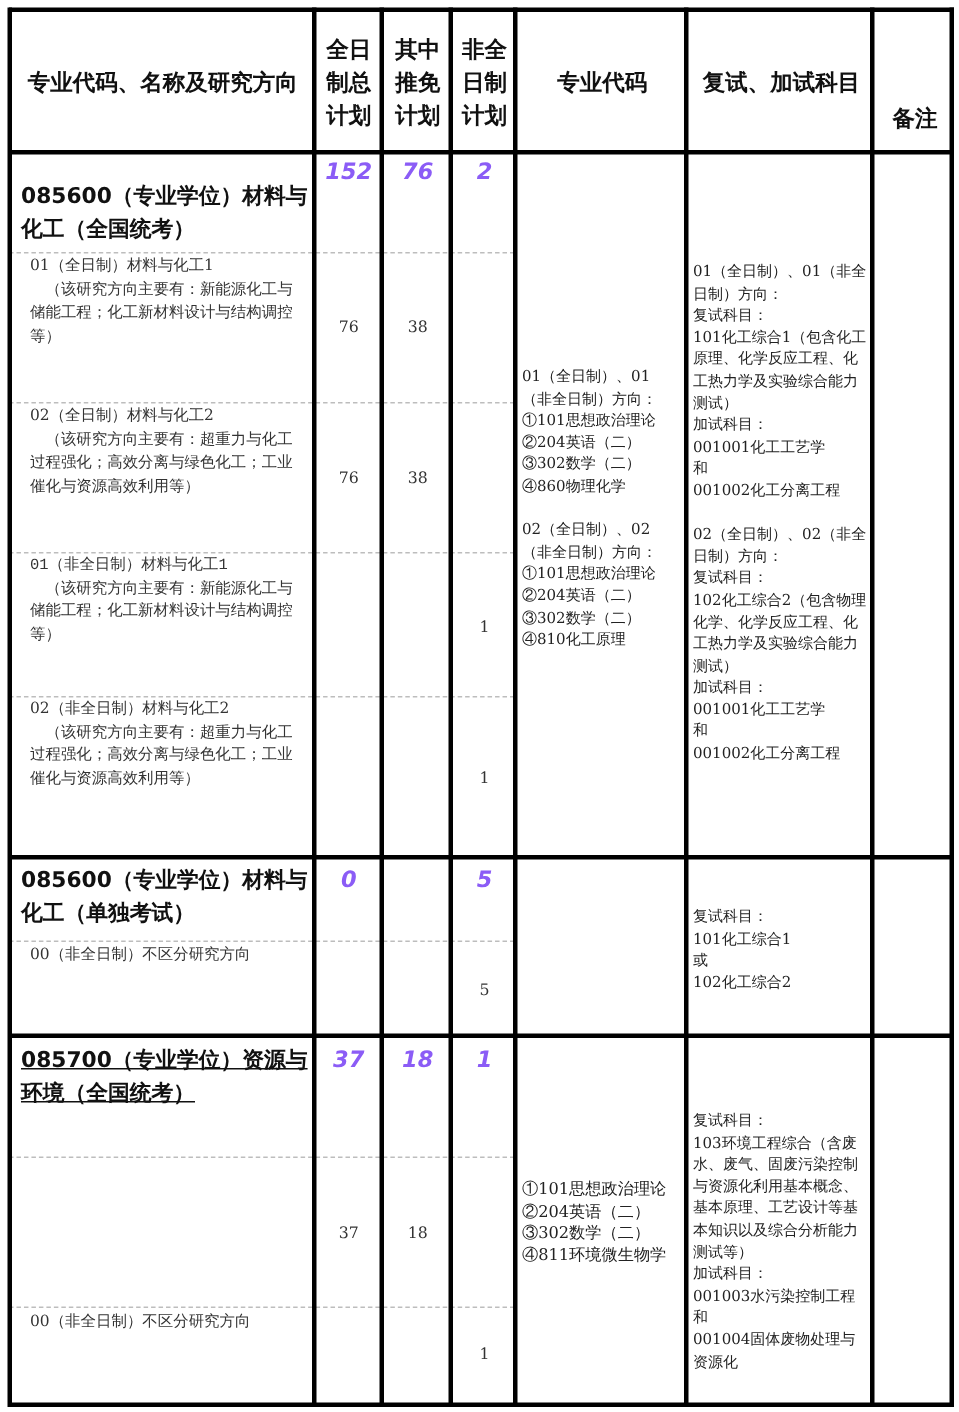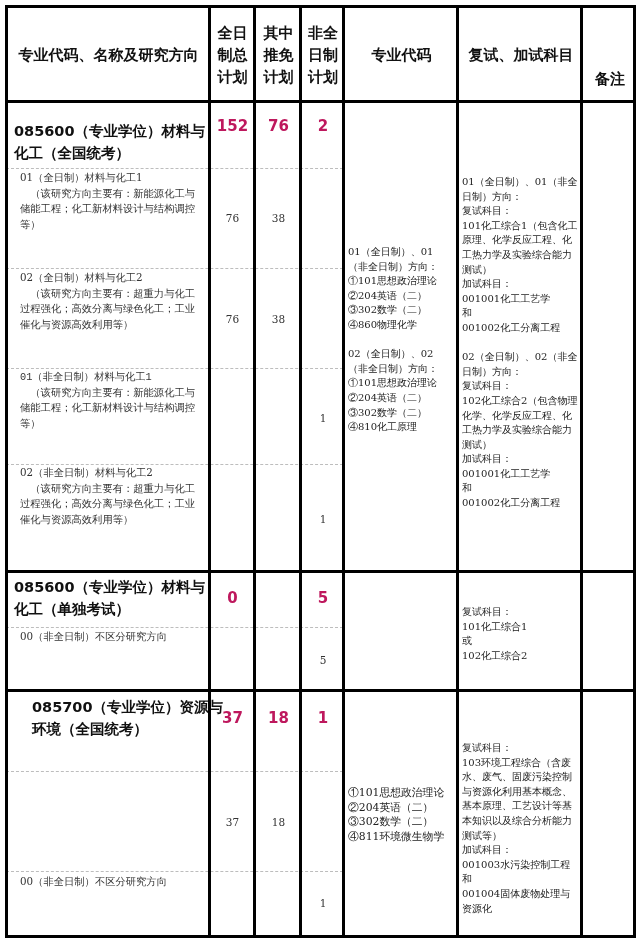--- a/index.html
+++ b/index.html
@@ -3,21 +3,21 @@
 <meta charset="utf-8">
 <style>
   html, body { margin:0; padding:0; background:#ffffff; }
   body { width:639px; height:941px; position:relative; overflow:hidden; font-family:"DejaVu Sans", sans-serif; color:#111; }
   .abs { position:absolute; box-sizing:border-box; }
   .vline { position:absolute; background:#000; width:3px; }
   .hline { position:absolute; background:#000; height:3px; }
   .dash { position:absolute; height:0; border-top:1px dashed #bdbdbd; }
   .hdr { display:flex; align-items:center; justify-content:center; text-align:center; font-weight:bold; font-size:15px; line-height:22px; color:#111; }
   .gtitle { font-weight:bold; font-size:14.5px; line-height:22px; color:#111; padding:3px 0 0 8px; }
-  .gnum { font-weight:bold; font-size:15px; text-align:center; padding-top:16px; color:#be185d; }
+  .gnum { font-weight:bold; font-size:15px; text-align:center; padding-top:4px; color:#8b5cf6;font-style:italic; }
   .sub { font-family:"DejaVu Serif", serif; font-size:10.3px; line-height:15.5px; color:#333; padding:2px 4px 0 14px; }
   .subnum { font-family:"DejaVu Serif", serif; font-size:10.5px; color:#333; text-align:center; }
   .exam { font-family:"DejaVu Serif", serif; font-size:10px; line-height:14.6px; color:#222; padding:0 2px 0 3px; white-space:pre-line; }
 </style>
 </head>
 <body>
 
 <div class="abs" style="left:0;top:0;width:639px;height:941px;">
 
   <div class="abs hdr" style="left:9px;top:9px;width:199px;height:92px;">专业代码、名称及研究方向</div>
@@ -91,21 +91,21 @@
   <div class="abs gnum" style="left:303px;top:573px;width:40px;">5</div>
 
   <div class="abs sub" style="left:6px;top:627px;width:203px;white-space:pre-line;">00（非全日制）不区分研究方向</div>
   <div class="abs subnum" style="left:303px;top:654px;width:40px;">5</div>
 
   <div class="abs exam" style="left:459px;top:605px;width:123px;">复试科目：
 101化工综合1
 或
 102化工综合2</div>
 
-  <div class="abs gtitle" style="left:24px;top:693px;width:204px;height:77px;">085700（专业学位）资源与环境（全国统考）</div>
+  <div class="abs gtitle" style="left:6px;top:693px;width:204px;height:77px;text-decoration:underline;">085700（专业学位）资源与环境（全国统考）</div>
   <div class="abs gnum" style="left:211px;top:693px;width:43px;">37</div>
   <div class="abs gnum" style="left:257px;top:693px;width:43px;">18</div>
   <div class="abs gnum" style="left:303px;top:693px;width:40px;">1</div>
 
   <div class="abs subnum" style="left:211px;top:816px;width:43px;">37</div>
   <div class="abs subnum" style="left:257px;top:816px;width:43px;">18</div>
 
   <div class="abs sub" style="left:6px;top:872px;width:203px;white-space:pre-line;">00（非全日制）不区分研究方向</div>
   <div class="abs subnum" style="left:303px;top:897px;width:40px;">1</div>
 

